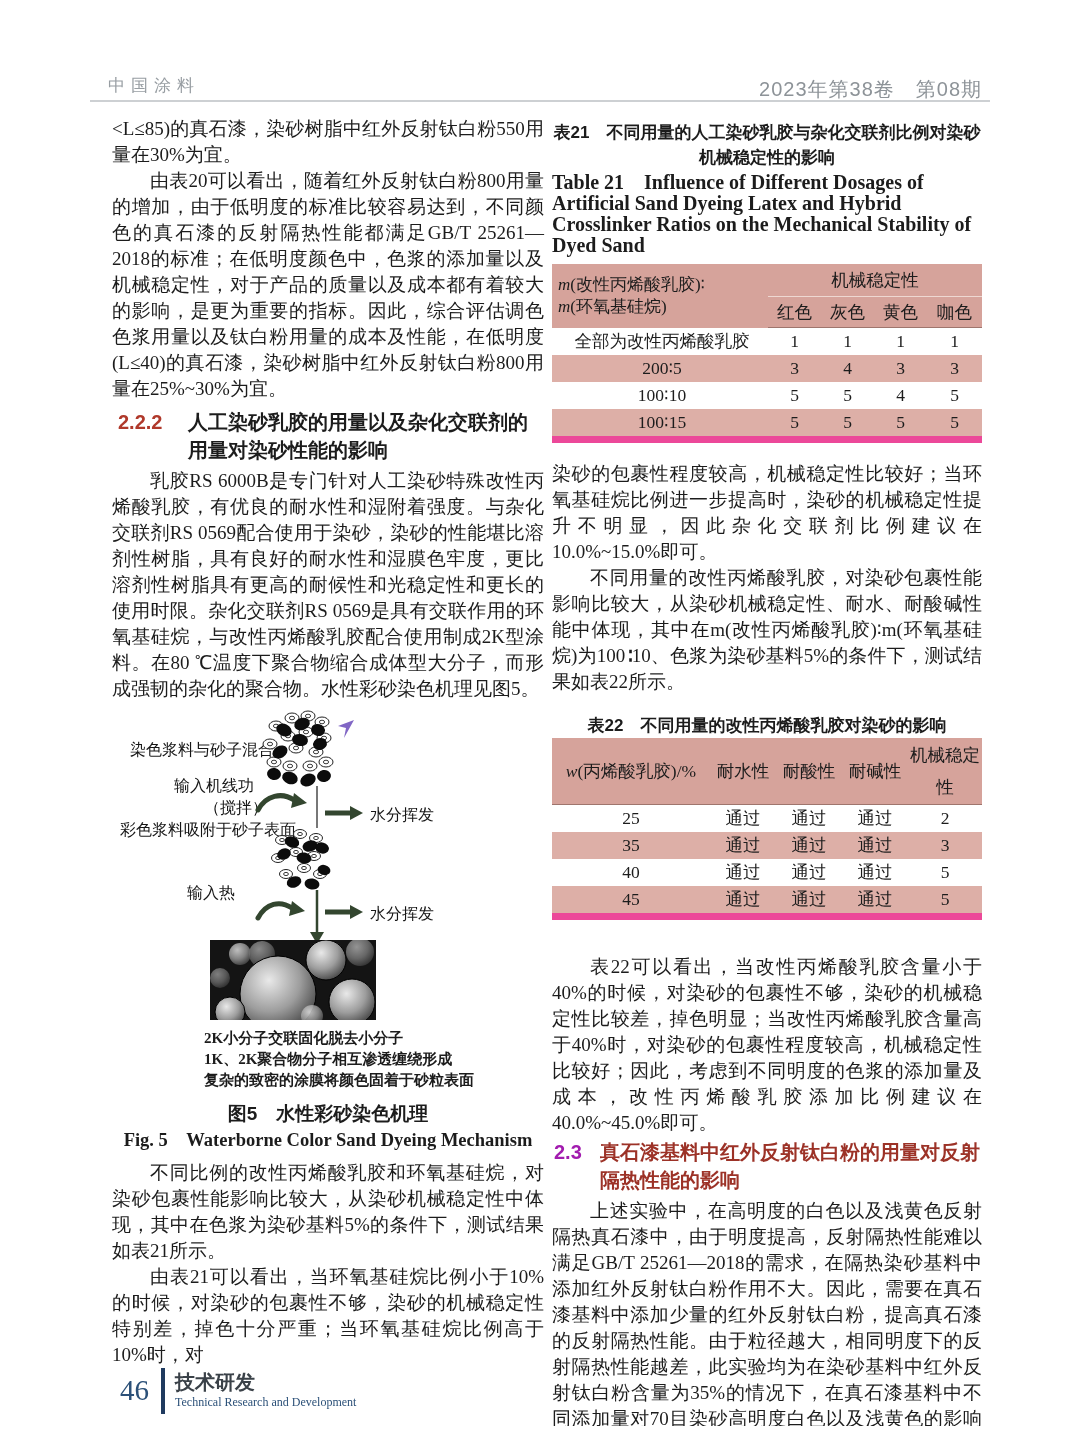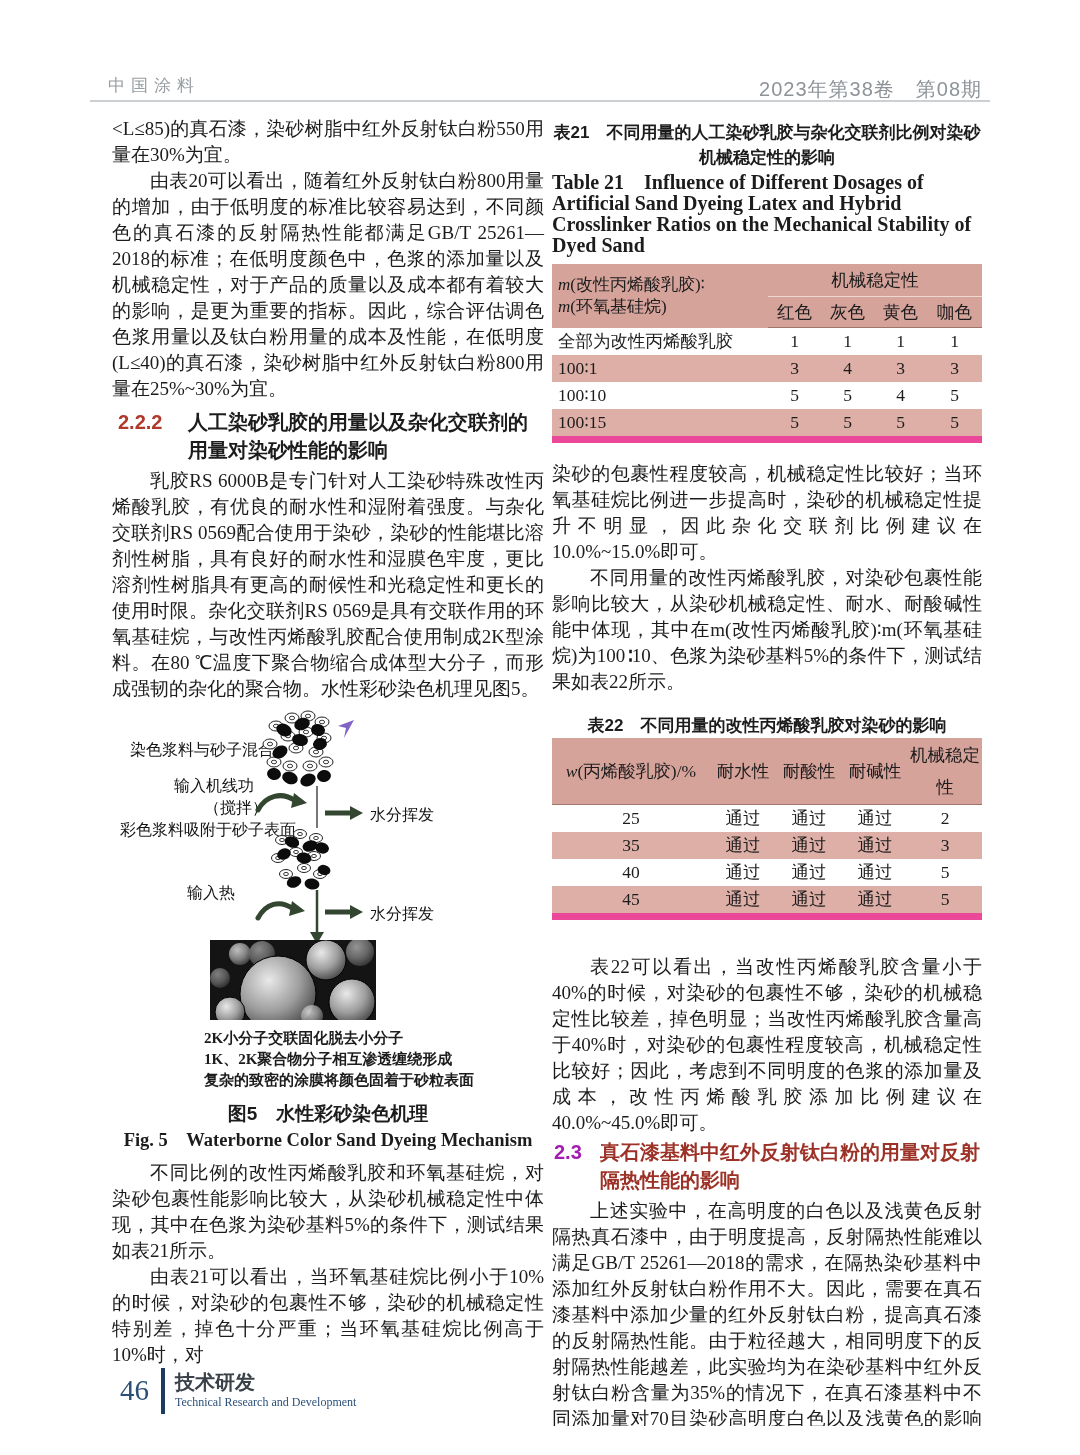--- a/index.html
+++ b/index.html
@@ -36,21 +36,21 @@
   table{width:100%;border-collapse:collapse;font-size:17.5px;table-layout:fixed;}
   .t21 thead th,.t22 thead th{background:#d6a39b;font-weight:normal;}
   .t21 tbody tr.pink td,.t22 tbody tr.pink td{background:#ddafa7;}
   .t21 td,.t21 th,.t22 td,.t22 th{padding:1px 2px;text-align:center;line-height:25px;}
   .t21 thead tr:last-child th{border-bottom:1.5px solid #9f756d;}
   .t22 thead th{border-bottom:1.5px solid #9f756d;line-height:32px;}
   .t21 tbody tr:last-child td,.t22 tbody tr:last-child td{border-bottom:7px solid #ec4899;}
   .t21 th.rowhead{text-align:left;padding-left:6px;font-size:17px;line-height:22px;}
   .t21 th.span-h{border-bottom:1px solid #eed8d2 !important;line-height:30px;}
   .t21 thead tr:last-child th{line-height:28px;}
-  .t21 td.lbl{text-align:left;padding-left:6px;}
+  .t21 td.lbl{text-align:center;padding-left:6px;}
   .it{font-style:italic;font-family:"Liberation Serif",serif;}
 
   
   .figure{margin-top:8px;}
   .fig-notes{margin-top:2px;padding-left:92px;font-size:15px;line-height:21px;font-weight:bold;}
   .fig-cap-zh{margin-top:10px;text-align:center;font-family:"Liberation Sans",sans-serif;
               font-weight:bold;font-size:19px;line-height:26px;}
   .fig-cap-en{text-align:center;font-weight:bold;font-size:18.5px;line-height:27px;margin-bottom:6px;}
   .figure svg text{font-family:"Liberation Sans",sans-serif;font-size:16px;fill:#161616;}
 
@@ -261,21 +261,21 @@
       </thead>
       <tbody>
         <tr>
           <td class="lbl">全部为改性丙烯酸乳胶</td>
           <td>1</td>
             <td>1</td>
           <td>1</td>
             <td>1</td>
         </tr>
         <tr class="pink">
-          <td class="lbl">100∶1</td>
+          <td class="lbl">200∶5</td>
           <td>3</td>
             <td>4</td>
           <td>3</td>
             <td>3</td>
         </tr>
         <tr>
           <td class="lbl">100∶10</td>
           <td>5</td>
             <td>5</td>
           <td>4</td>

